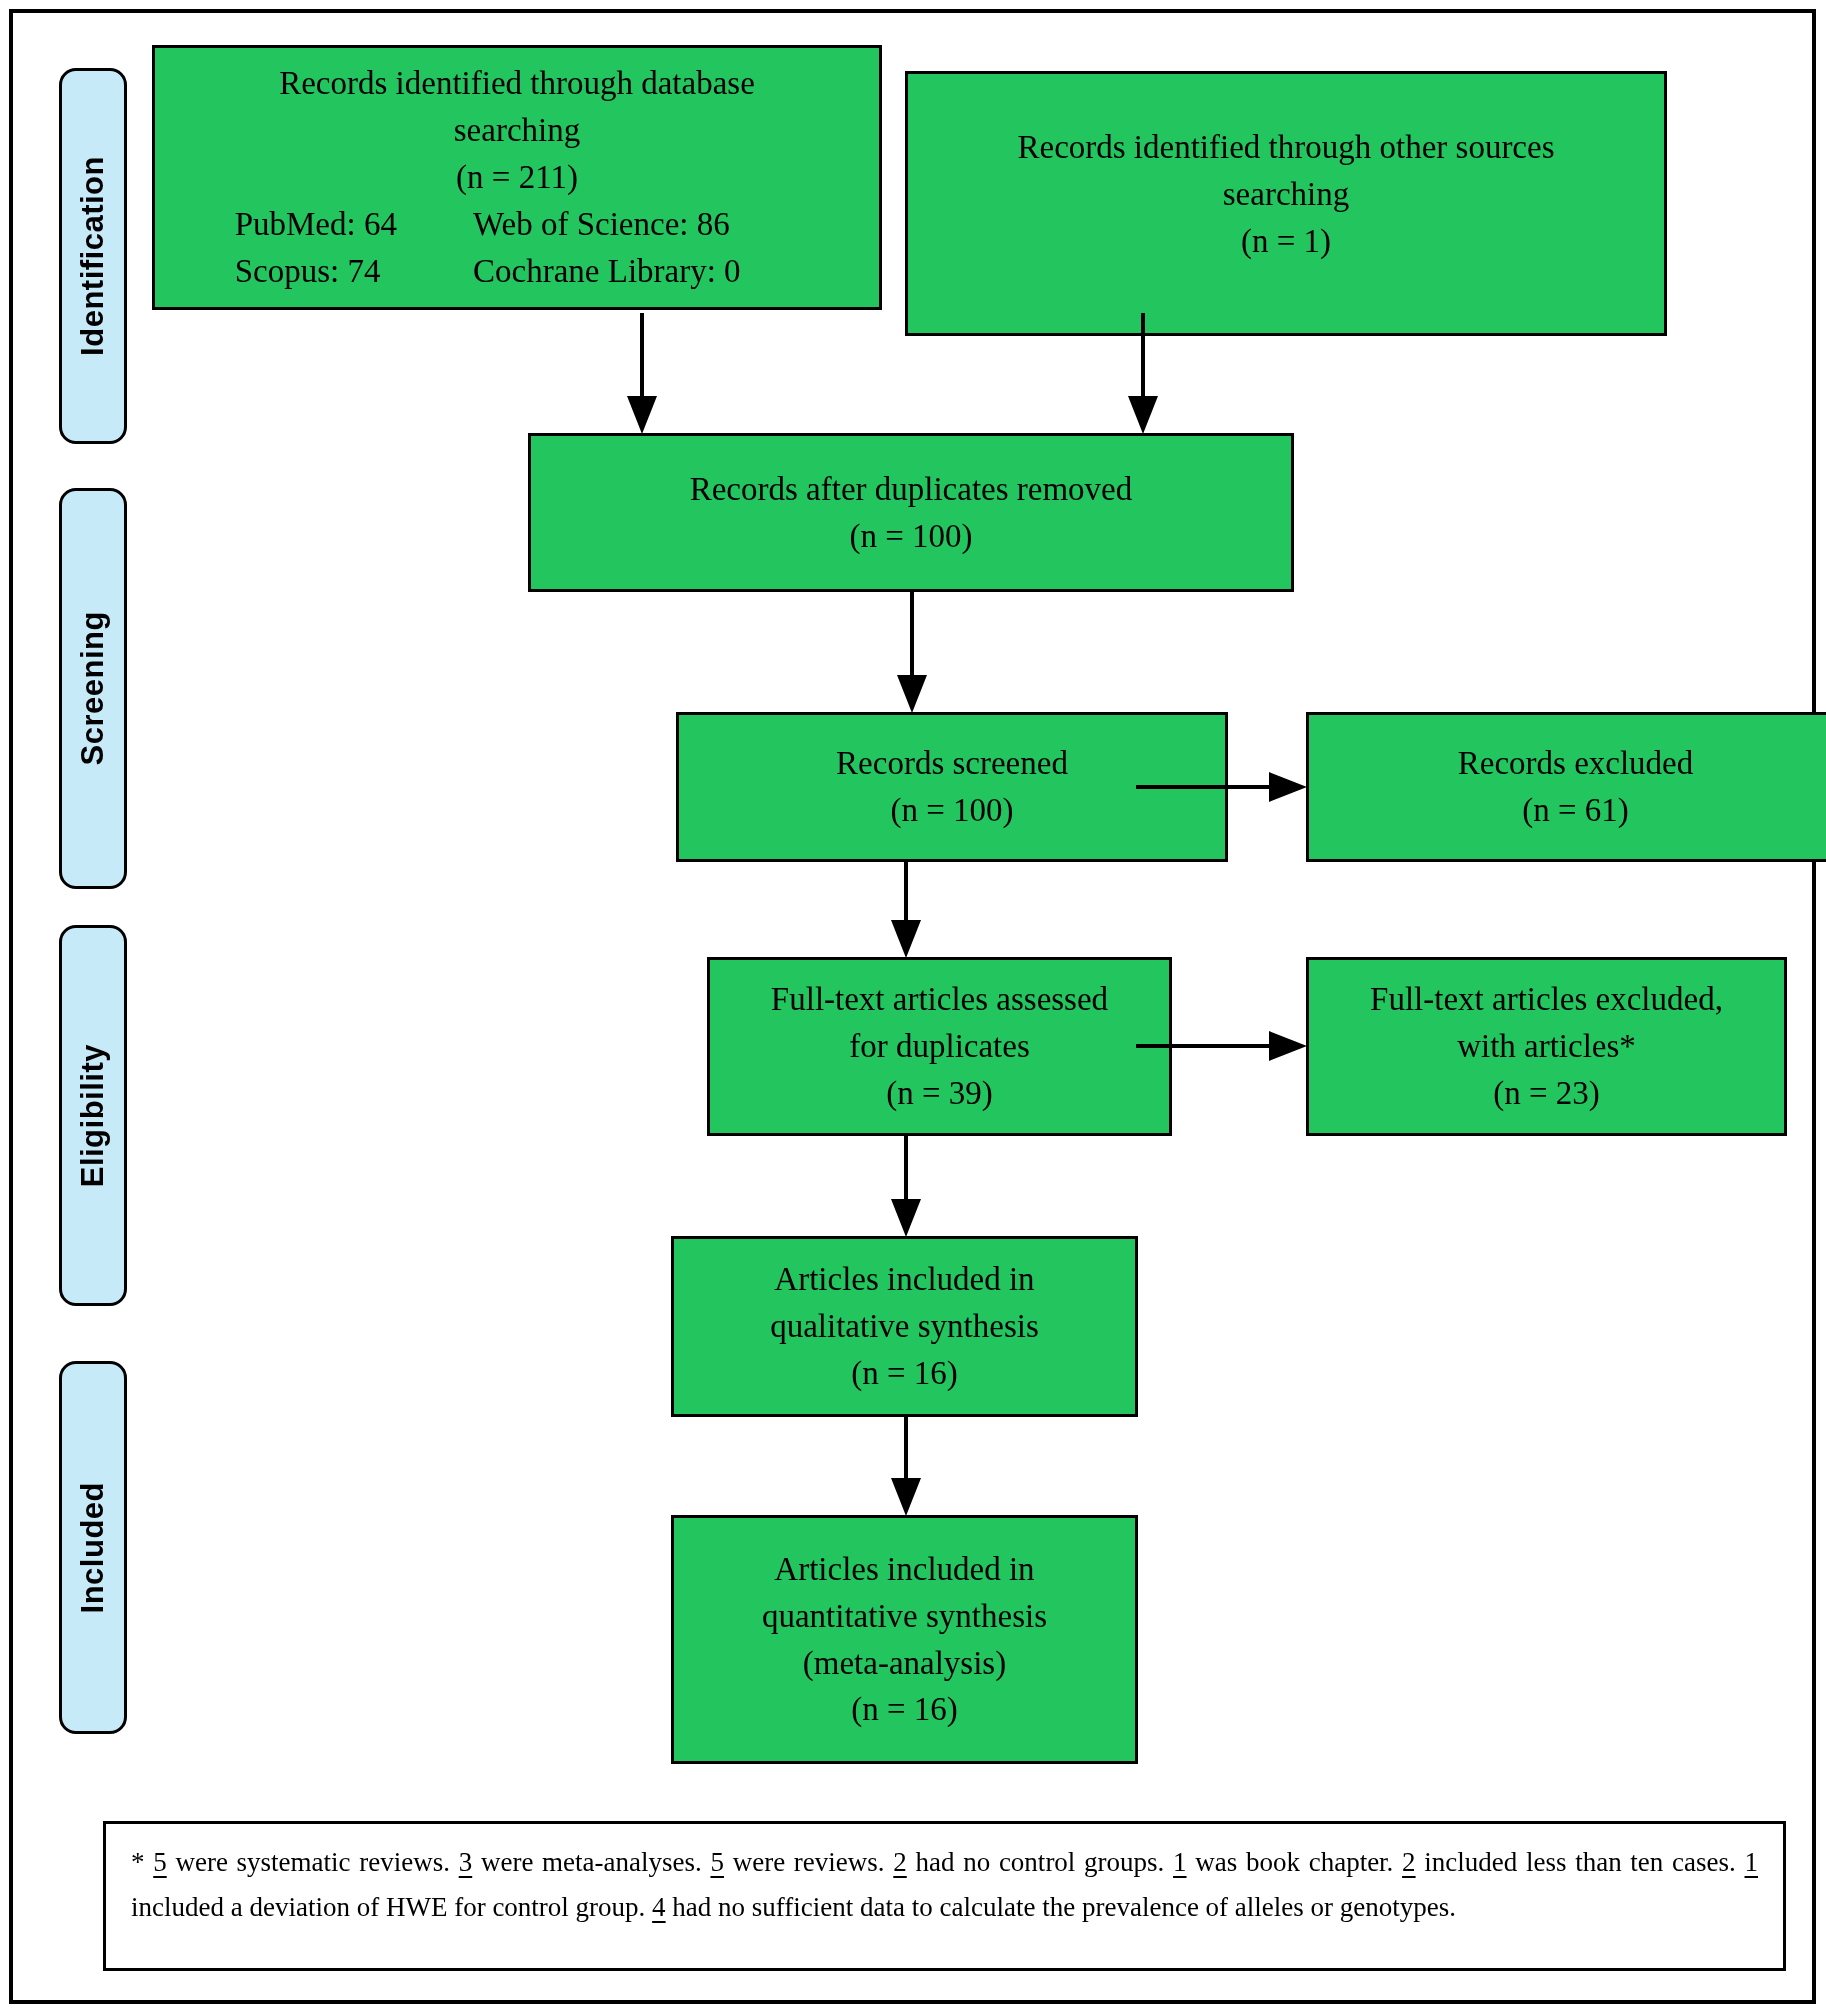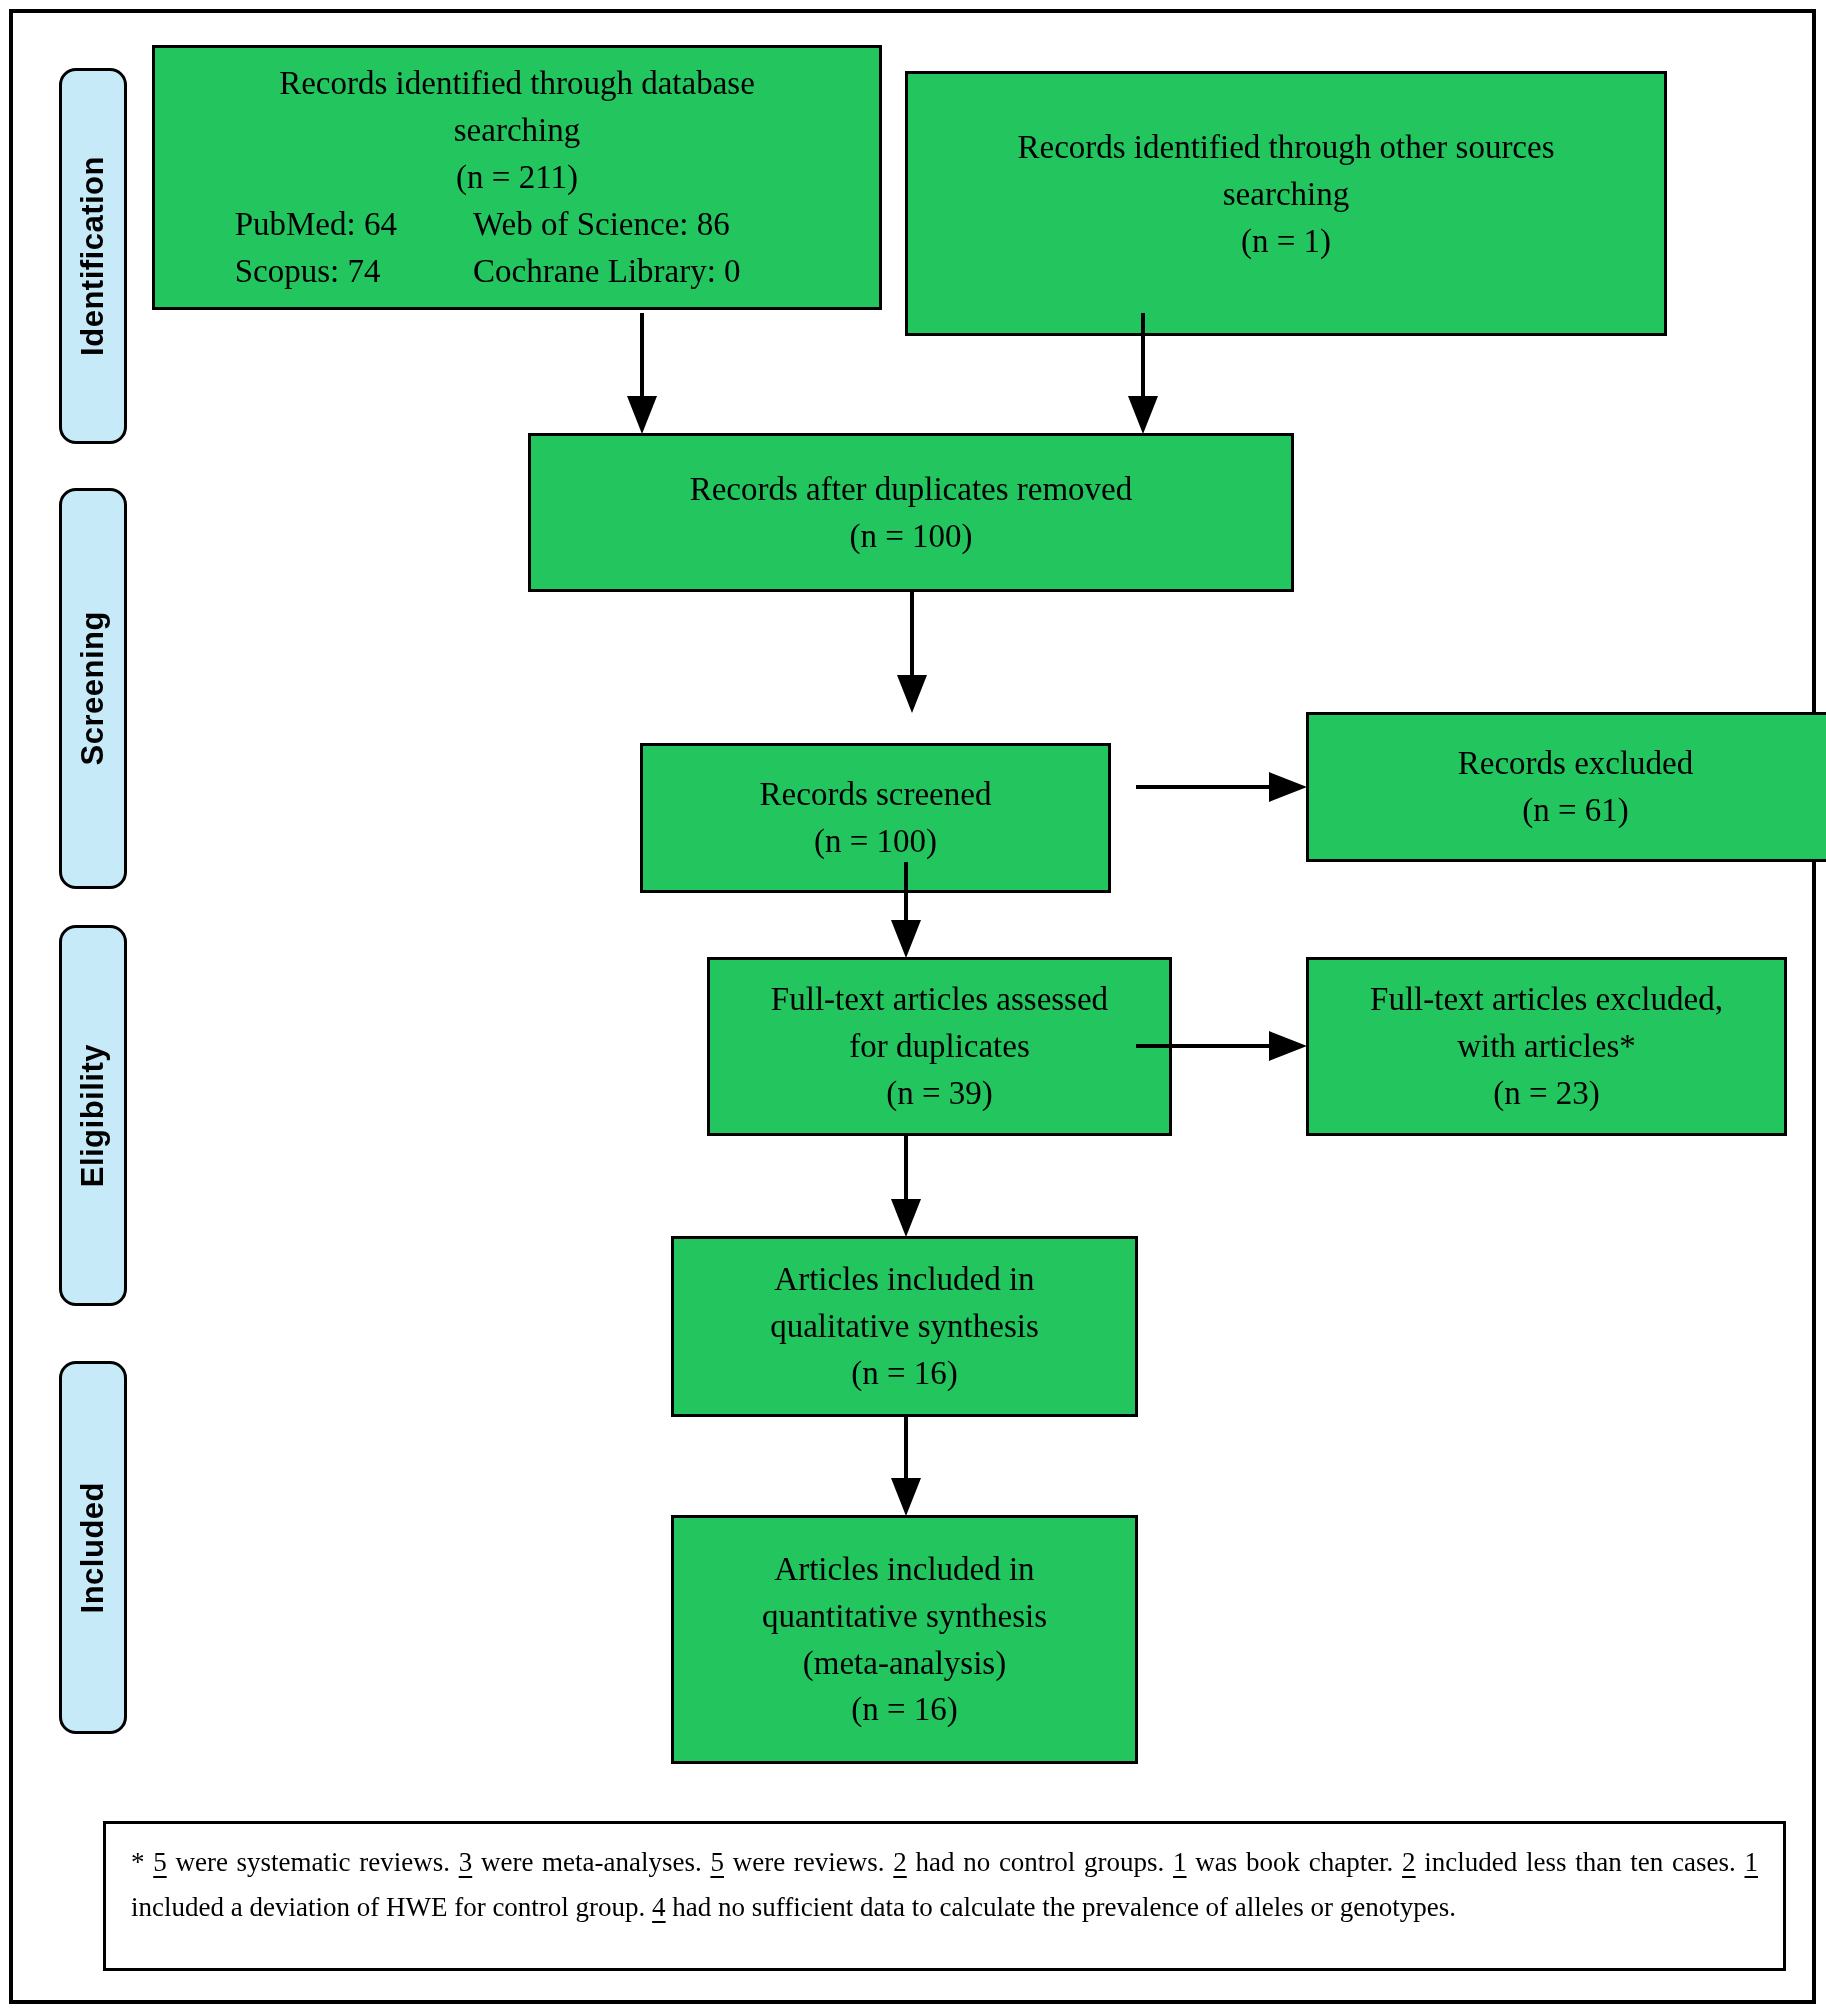--- a/index.html
+++ b/index.html
@@ -119,21 +119,21 @@
   <div class="line">Records identified through other sources</div>
   <div class="line">searching</div>
   <div class="line">(n = 1)</div>
 </div>
 
 <div class="fbox" style="left:528px; top:433px; width:766px; height:159px;">
   <div class="line">Records after duplicates removed</div>
   <div class="line">(n = 100)</div>
 </div>
 
-<div class="fbox" style="left:640px; top:712px; width:471px; height:150px;margin-top:31px;">
+<div class="fbox" style="left:676px; top:712px; width:552px; height:150px;">
   <div class="line">Records screened</div>
   <div class="line">(n = 100)</div>
 </div>
 <div class="fbox" style="left:1306px; top:712px; width:539px; height:150px;">
   <div class="line">Records excluded</div>
   <div class="line">(n = 61)</div>
 </div>
 
 <div class="fbox" style="left:671px; top:957px; width:465px; height:179px;margin-left:36px;">
   <div class="line">Full-text articles assessed</div>

